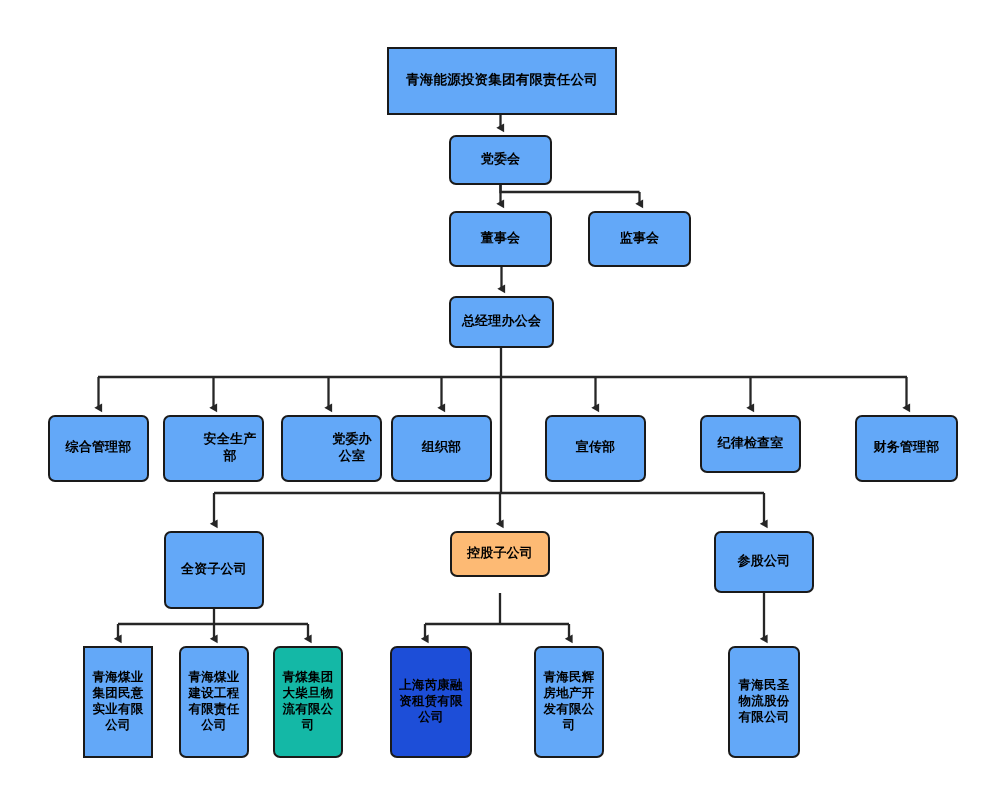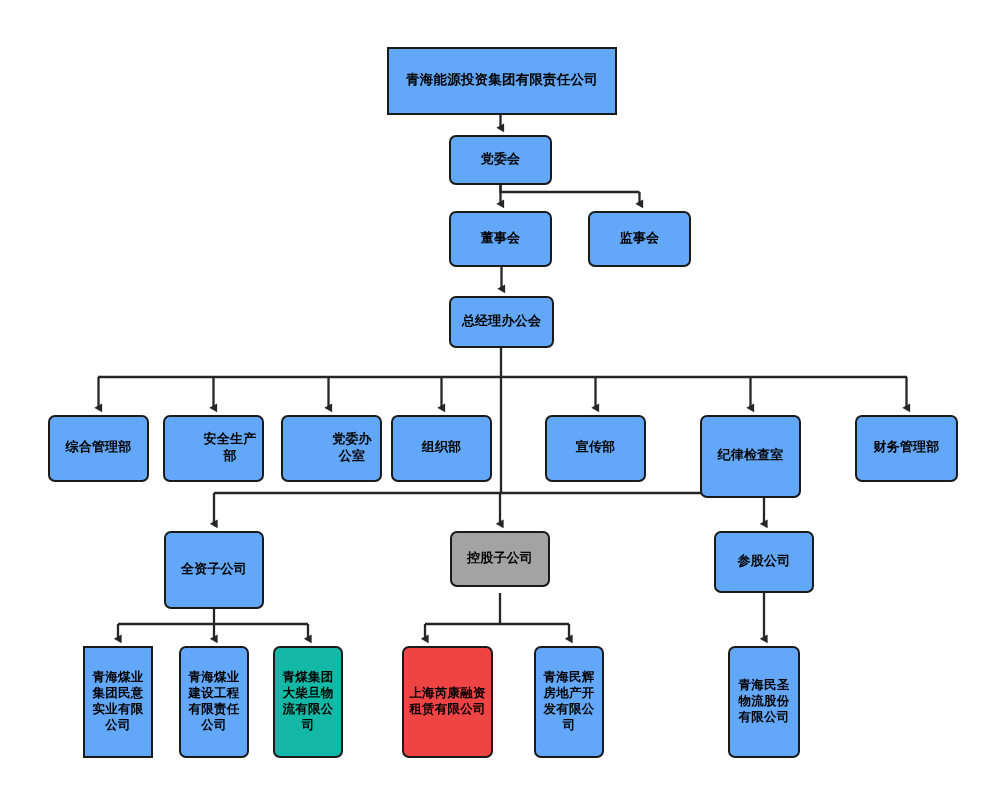--- a/index.html
+++ b/index.html
@@ -120,45 +120,45 @@
       </div>
       <div class="node-box rounded sz-dept" style="left: 281px; top: 415px; width: 101px; height: 67px; background: rgb(99, 168, 248); border-color: rgb(26, 26, 26); color: rgb(0, 0, 0); padding-left: 44px;">
         <span class="node-label">党委办公室</span>
       </div>
       <div class="node-box rounded sz-dept" style="left: 391px; top: 415px; width: 101px; height: 67px; background: rgb(99, 168, 248); border-color: rgb(26, 26, 26); color: rgb(0, 0, 0);">
         <span class="node-label">组织部</span>
       </div>
       <div class="node-box rounded sz-dept" style="left: 545px; top: 415px; width: 101px; height: 67px; background: rgb(99, 168, 248); border-color: rgb(26, 26, 26); color: rgb(0, 0, 0);">
         <span class="node-label">宣传部</span>
       </div>
-      <div class="node-box rounded sz-dept" style="left: 700px; top: 415px; width: 101px; height: 83px; background: rgb(99, 168, 248); border-color: rgb(26, 26, 26); color: rgb(0, 0, 0);">
+      <div class="node-box rounded sz-dept" style="left: 700px; top: 415px; width: 101px; height: 58px; background: rgb(99, 168, 248); border-color: rgb(26, 26, 26); color: rgb(0, 0, 0);">
         <span class="node-label">纪律检查室</span>
       </div>
       <div class="node-box rounded sz-dept" style="left: 855px; top: 415px; width: 103px; height: 67px; background: rgb(99, 168, 248); border-color: rgb(26, 26, 26); color: rgb(0, 0, 0);">
         <span class="node-label">财务管理部</span>
       </div>
       <div class="node-box rounded sz-cat" style="left: 164px; top: 531px; width: 100px; height: 78px; background: rgb(99, 168, 248); border-color: rgb(26, 26, 26); color: rgb(0, 0, 0);">
         <span class="node-label">全资子公司</span>
       </div>
-      <div class="node-box rounded sz-cat" style="left: 450px; top: 531px; width: 100px; height: 56px; background: #a3a3a3; border-color: rgb(26, 26, 26); color: rgb(0, 0, 0);">
+      <div class="node-box rounded sz-cat" style="left: 450px; top: 531px; width: 100px; height: 46px; background: #fdba74; border-color: rgb(26, 26, 26); color: rgb(0, 0, 0);">
         <span class="node-label">控股子公司</span>
       </div>
       <div class="node-box rounded sz-cat" style="left: 714px; top: 531px; width: 100px; height: 62px; background: rgb(99, 168, 248); border-color: rgb(26, 26, 26); color: rgb(0, 0, 0);">
         <span class="node-label">参股公司</span>
       </div>
       <div class="node-box square sz-leaf" style="left: 83px; top: 646px; width: 70px; height: 112px; background: rgb(99, 168, 248); border-color: rgb(26, 26, 26); color: rgb(0, 0, 0);">
         <span class="node-label">青海煤业集团民意实业有限公司</span>
       </div>
       <div class="node-box rounded sz-leaf" style="left: 179px; top: 646px; width: 70px; height: 112px; background: rgb(99, 168, 248); border-color: rgb(26, 26, 26); color: rgb(0, 0, 0);">
         <span class="node-label">青海煤业建设工程有限责任公司</span>
       </div>
       <div class="node-box rounded sz-leaf" style="left: 273px; top: 646px; width: 70px; height: 112px; background: #14b8a6; border-color: rgb(26, 26, 26); color: rgb(0, 0, 0);">
         <span class="node-label">青煤集团大柴旦物流有限公司</span>
       </div>
-      <div class="node-box rounded sz-leaf" style="left: 390px; top: 646px; width: 91px; height: 112px; background: #ef4444; border-color: rgb(26, 26, 26); color: rgb(0, 0, 0); margin-left: 12px;">
+      <div class="node-box rounded sz-leaf" style="left: 390px; top: 646px; width: 82px; height: 112px; background: #1d4ed8; border-color: rgb(26, 26, 26); color: rgb(0, 0, 0);">
         <span class="node-label">上海芮康融资租赁有限公司</span>
       </div>
       <div class="node-box rounded sz-leaf" style="left: 534px; top: 646px; width: 70px; height: 112px; background: rgb(99, 168, 248); border-color: rgb(26, 26, 26); color: rgb(0, 0, 0);">
         <span class="node-label">青海民辉房地产开发有限公司</span>
       </div>
       <div class="node-box rounded sz-leaf" style="left: 728px; top: 646px; width: 72px; height: 112px; background: rgb(99, 168, 248); border-color: rgb(26, 26, 26); color: rgb(0, 0, 0);">
         <span class="node-label">青海民圣物流股份有限公司</span>
       </div>
     </div>
 </div>

